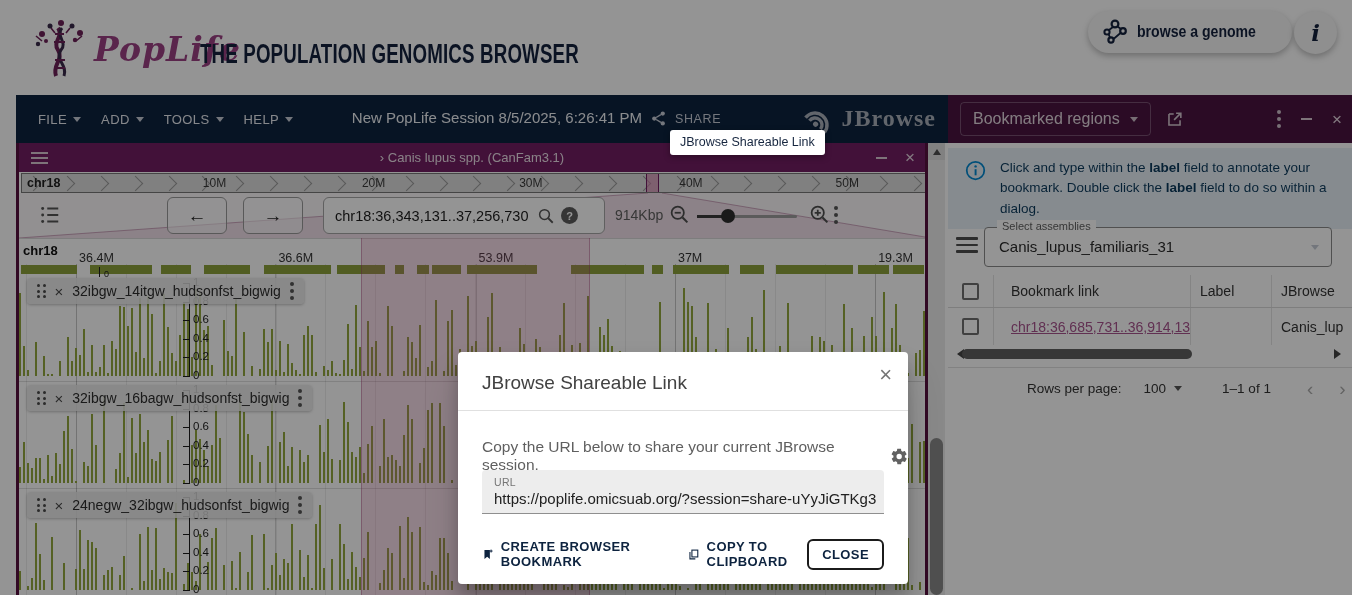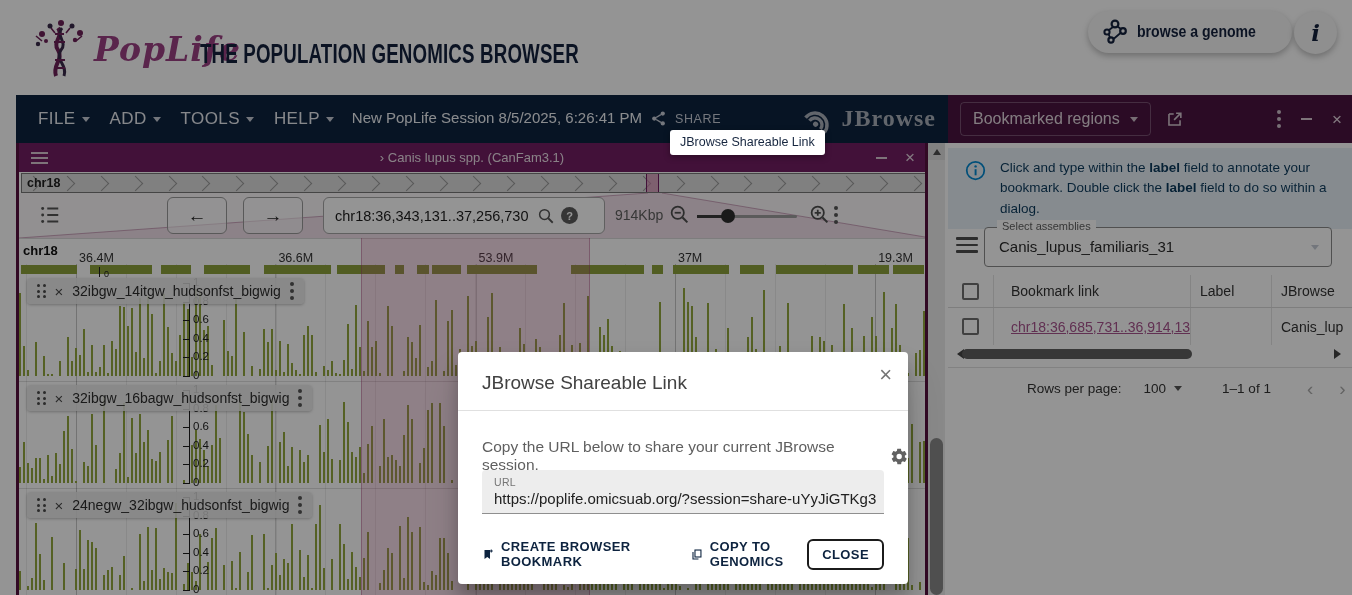--- a/index.html
+++ b/index.html
@@ -11,21 +11,21 @@
   .topbar { position:absolute; left:0; top:0; width:1352px; height:95px; background:#fff; }
   .logo-tree { position:absolute; left:28px; top:18px; }
   .brand { position:absolute; left:94px; top:30px; font-family:"DejaVu Serif", serif; font-style:italic; font-weight:bold; font-size:33px; color:#9C4084; letter-spacing:1px; }
   .tagline { position:absolute; left:200px; top:40px; font-size:24px; font-weight:800; color:#14213D; letter-spacing:0.2px; transform:scaleX(0.78) scaleY(1.15); transform-origin:left center; white-space:nowrap; }
   .browse-pill { position:absolute; left:1088px; top:11px; height:42px; padding:0 20px 0 14px; border-radius:21px; background:#f6f6f6; box-shadow:0 3px 6px rgba(0,0,0,.25); display:flex; align-items:center; gap:9px; cursor:pointer; }
   .browse-pill span { font-size:16px; font-weight:800; color:#14213D; transform:scaleX(.88); transform-origin:left center; white-space:nowrap; }
   .info-circle { position:absolute; left:1294px; top:11px; width:43px; height:43px; border-radius:50%; background:#f6f6f6; box-shadow:0 3px 6px rgba(0,0,0,.25); display:flex; align-items:center; justify-content:center; font-family:"DejaVu Serif", serif; font-style:italic; font-weight:bold; font-size:23px; color:#14213D; cursor:pointer; }
 
   
   .menubar { position:absolute; left:16px; top:95px; width:932px; height:48px; background:#0D233F; display:flex; align-items:center; }
-  .menu-item { display:flex; align-items:center; gap:6px; color:#e7eaf0; font-size:17px; letter-spacing:.4px; padding:8px 10px; cursor:pointer; }
+  .menu-item { display:flex; align-items:center; gap:6px; color:#e7eaf0; font-size:13px; letter-spacing:.4px; padding:8px 10px; cursor:pointer; }
   .menu-item:first-child { margin-left:12px; }
   .caret { width:0; height:0; border-left:4px solid transparent; border-right:4px solid transparent; border-top:5px solid #c6ccd6; }
   .session-title { position:absolute; right:306px; top:14px; color:#eef1f5; font-size:15px; white-space:nowrap; }
   .share-btn { position:absolute; left:628px; top:10px; display:flex; align-items:center; gap:8px; color:#c9ced8; font-size:12.5px; letter-spacing:.6px; padding:5px 6px; cursor:pointer; }
   .jb-logo { position:absolute; right:12px; top:6px; display:flex; align-items:center; gap:6px; }
   .jb-logo b { color:#aab0ba; font-size:24px; font-weight:700; letter-spacing:1px; font-family:"Liberation Serif", serif; }
 
   
   .tooltip { position:absolute; left:670px; top:130px; background:#fff; color:#16263f; font-size:12.5px; padding:5px 10px 6px; border-radius:3px; box-shadow:0 2px 6px rgba(0,0,0,.35); z-index:60; white-space:nowrap; }
 
@@ -346,20 +346,27 @@
           <span class="chev"></span>
           <span class="chev"></span>
           <span class="chev"></span>
           <span class="chev"></span>
           <span class="chev"></span>
           <span class="chev"></span>
           <span class="chev"></span>
           <span class="chev"></span>
           <span class="chev"></span>
           <span class="chev"></span>
+        </div>
+      <div class="ov-ticks" style="position:absolute;left:0;top:0;width:100%;height:100%;">
+          <span class="tick" style="left: 20%;">10M</span>
+          <span class="tick" style="left: 37.6%;">20M</span>
+          <span class="tick" style="left: 55%;">30M</span>
+          <span class="tick" style="left: 72.7%;">40M</span>
+          <span class="tick" style="left: 90%;">50M</span>
         </div>
       <span class="ov-chr">chr18</span>
       <div class="ov-sel"></div>
     </div>
 
     <div class="navrow">
       <svg class="trap" width="912" height="45" viewBox="0 0 912 45">
         <polygon points="629,0 643,0 912,45 0,45" fill="rgba(193,105,152,0.17)"></polygon>
         <path d="M629 0 L0 45" stroke="rgba(140,60,110,0.4)" stroke-width="1"></path>
         <path d="M643 0 L912 45" stroke="rgba(140,60,110,0.4)" stroke-width="1"></path>
@@ -1176,18 +1183,18 @@
           <path fill="#0D233F" d="M5 3 h11 v18 l-5.5-4.2 L5 21 z"></path>
           <path d="M18.5 2 v6 M15.5 5 h6" stroke="#0D233F" stroke-width="2"></path>
         </svg>
         <span>CREATE BROWSER BOOKMARK</span>
       </div>
       <div class="txtbtn second">
         <svg width="17" height="17" viewBox="0 0 24 24">
           <path d="M4 7 v14 h11" fill="none" stroke="#0D233F" stroke-width="2.2"></path>
           <rect x="8" y="3" width="12" height="14" fill="none" stroke="#0D233F" stroke-width="2.2"></rect>
         </svg>
-        <span>COPY TO GENOMICS</span>
+        <span>COPY TO CLIPBOARD</span>
       </div>
       <button class="close-btn">CLOSE</button>
     </div>
   </div>
 </div>
 
 </body></html>

